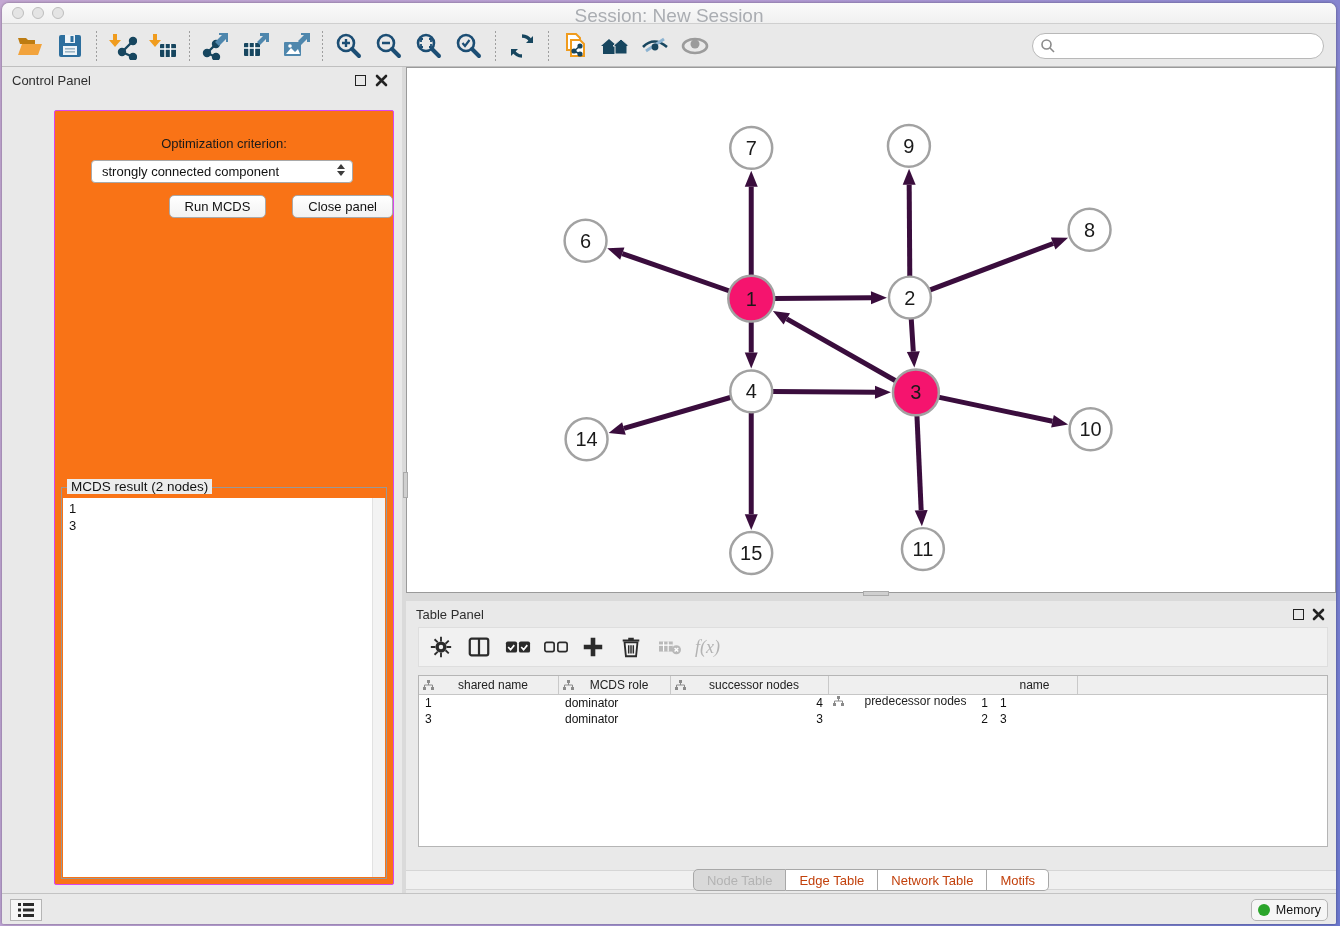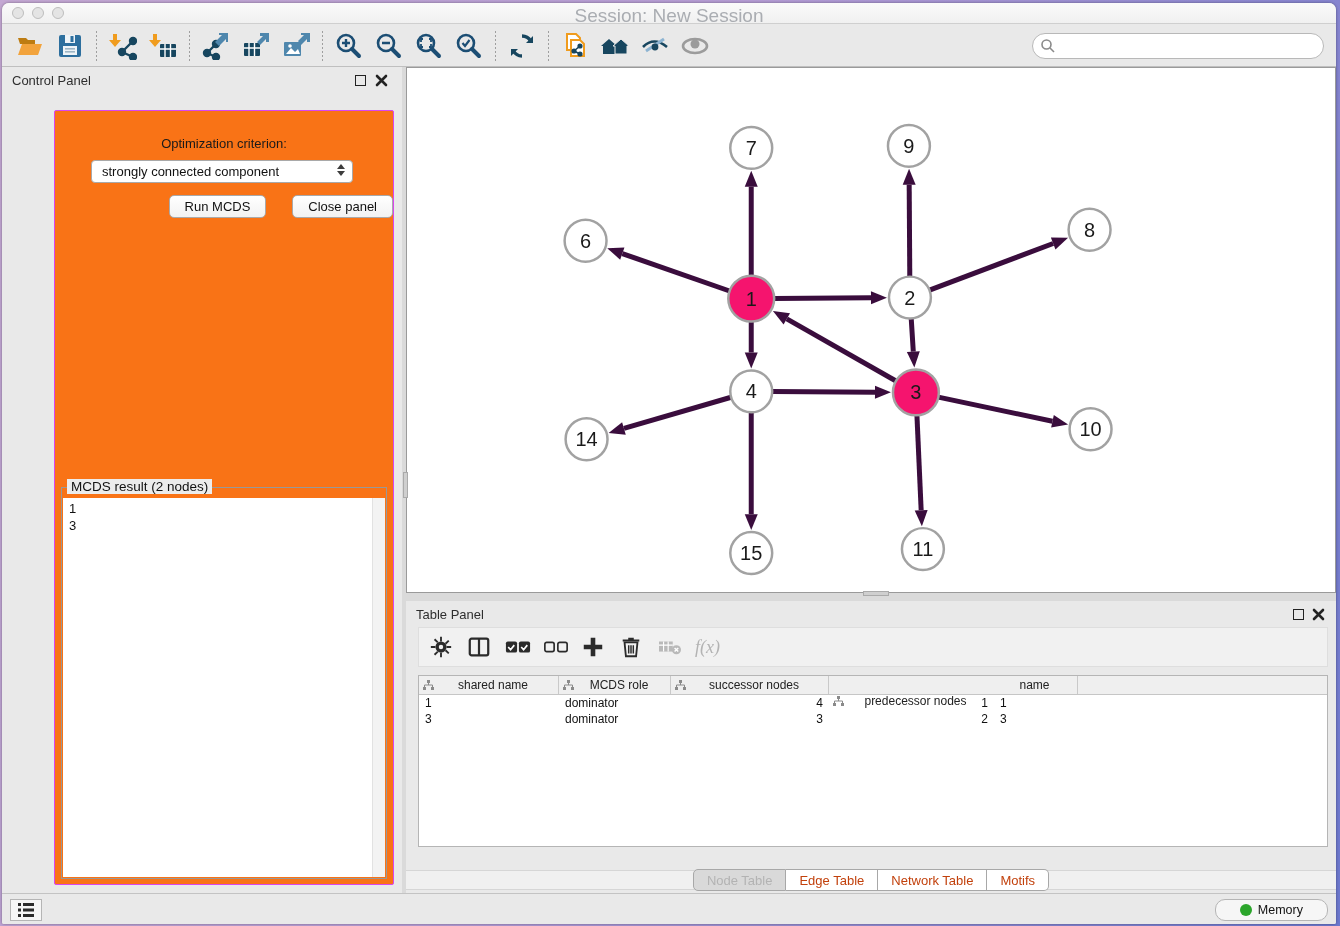--- a/index.html
+++ b/index.html
@@ -101,21 +101,21 @@
     display:flex; justify-content:center; align-items:center; }
   .seg { border:1px solid #a8a8a8; border-left:none; background:#fff; color:#c2410c; font-size:13px;
     padding:3px 13px; height:22px; line-height:15px; }
   .seg:first-child { border-left:1px solid #a8a8a8; border-radius:5px 0 0 5px; }
   .seg:last-child { border-radius:0 5px 5px 0; }
   .seg.dimmed { background:#d9d9d9; color:#b3b3b3; }
   
   .statusbar { position:absolute; left:0; right:0; bottom:0; height:31px; background:#e9e9e9; border-top:1px solid #c3c3c3; }
   .sb-btn { position:absolute; top:5px; height:22px; border:1px solid #b5b5b5; background:#f6f6f6;
     display:flex; align-items:center; justify-content:center; }
-  .memory-btn { right:8px; padding:0 24px; gap:6px; font-size:12.5px; color:#111; border-radius:10px;margin-left:24px; }
+  .memory-btn { right:8px; padding:0 6px; gap:6px; font-size:12.5px; color:#111; border-radius:5px;margin-left:24px; }
   .mem-dot { width:12px; height:12px; border-radius:50%; }
 </style>
 </head>
 <body>
 
 <div id="win">
 
   <div class="titlebar">
     <span class="tl-dot" style="left:10px"></span>
     <span class="tl-dot" style="left:30px"></span>

